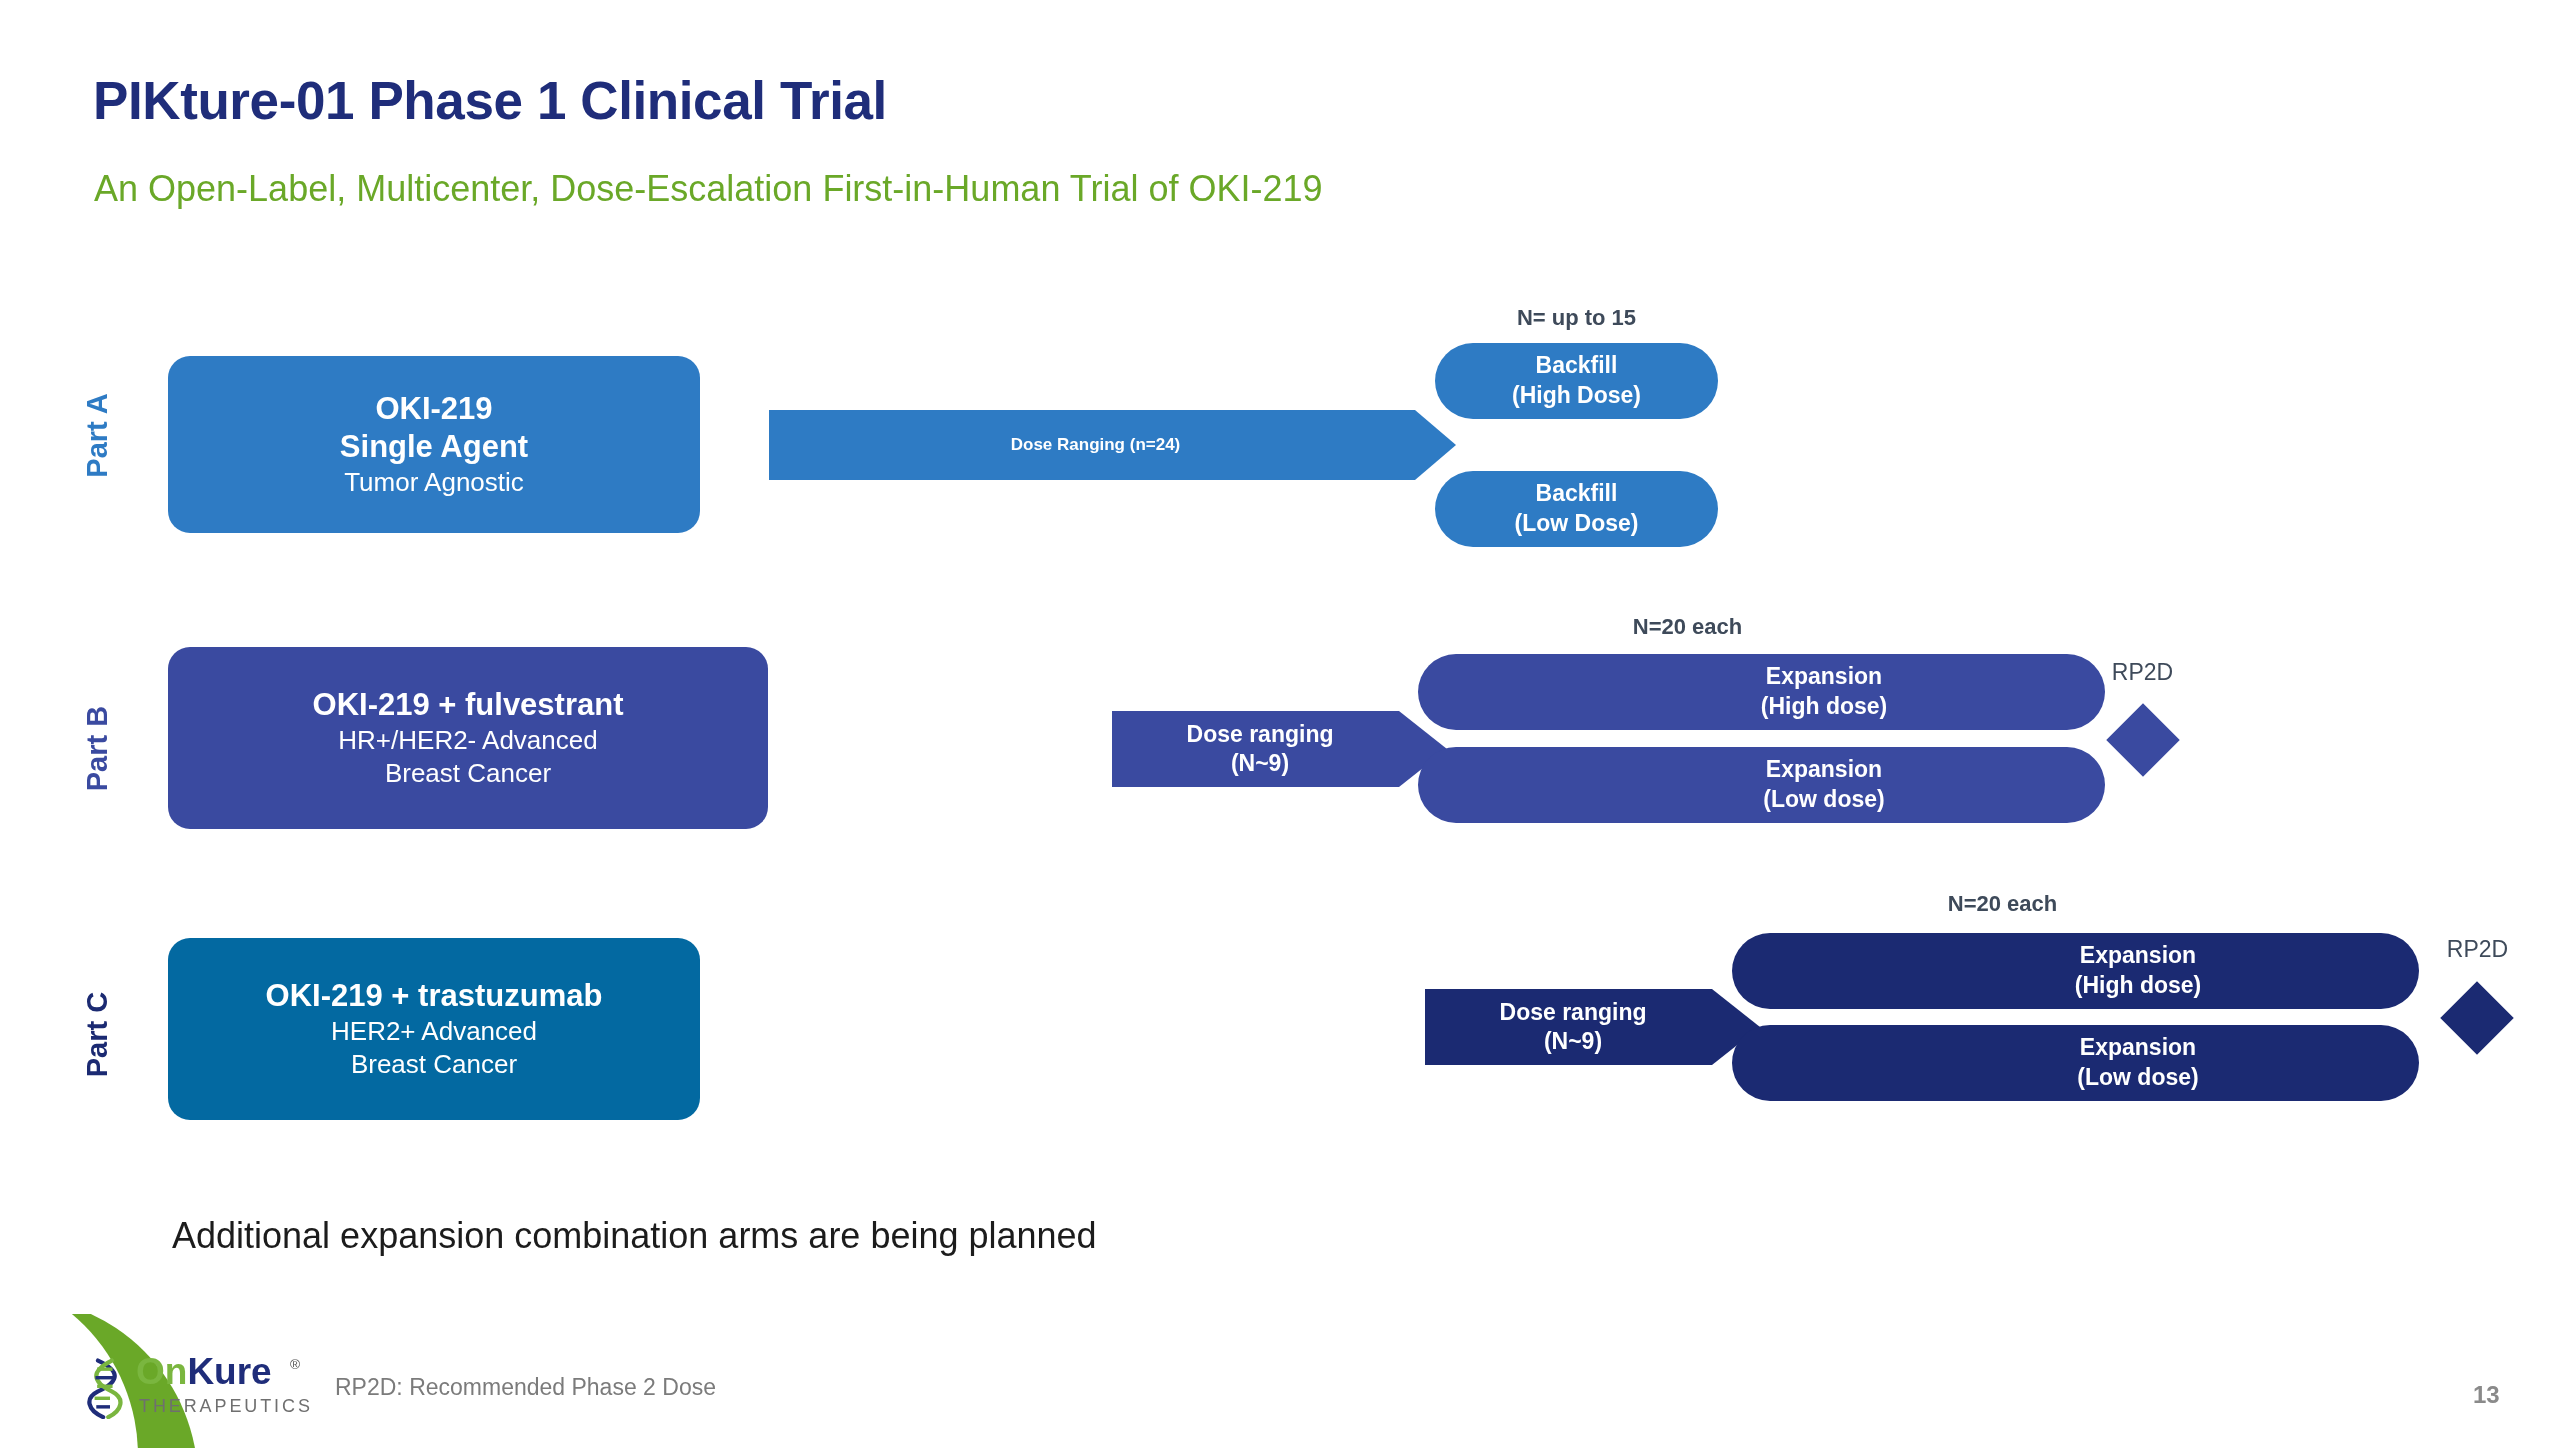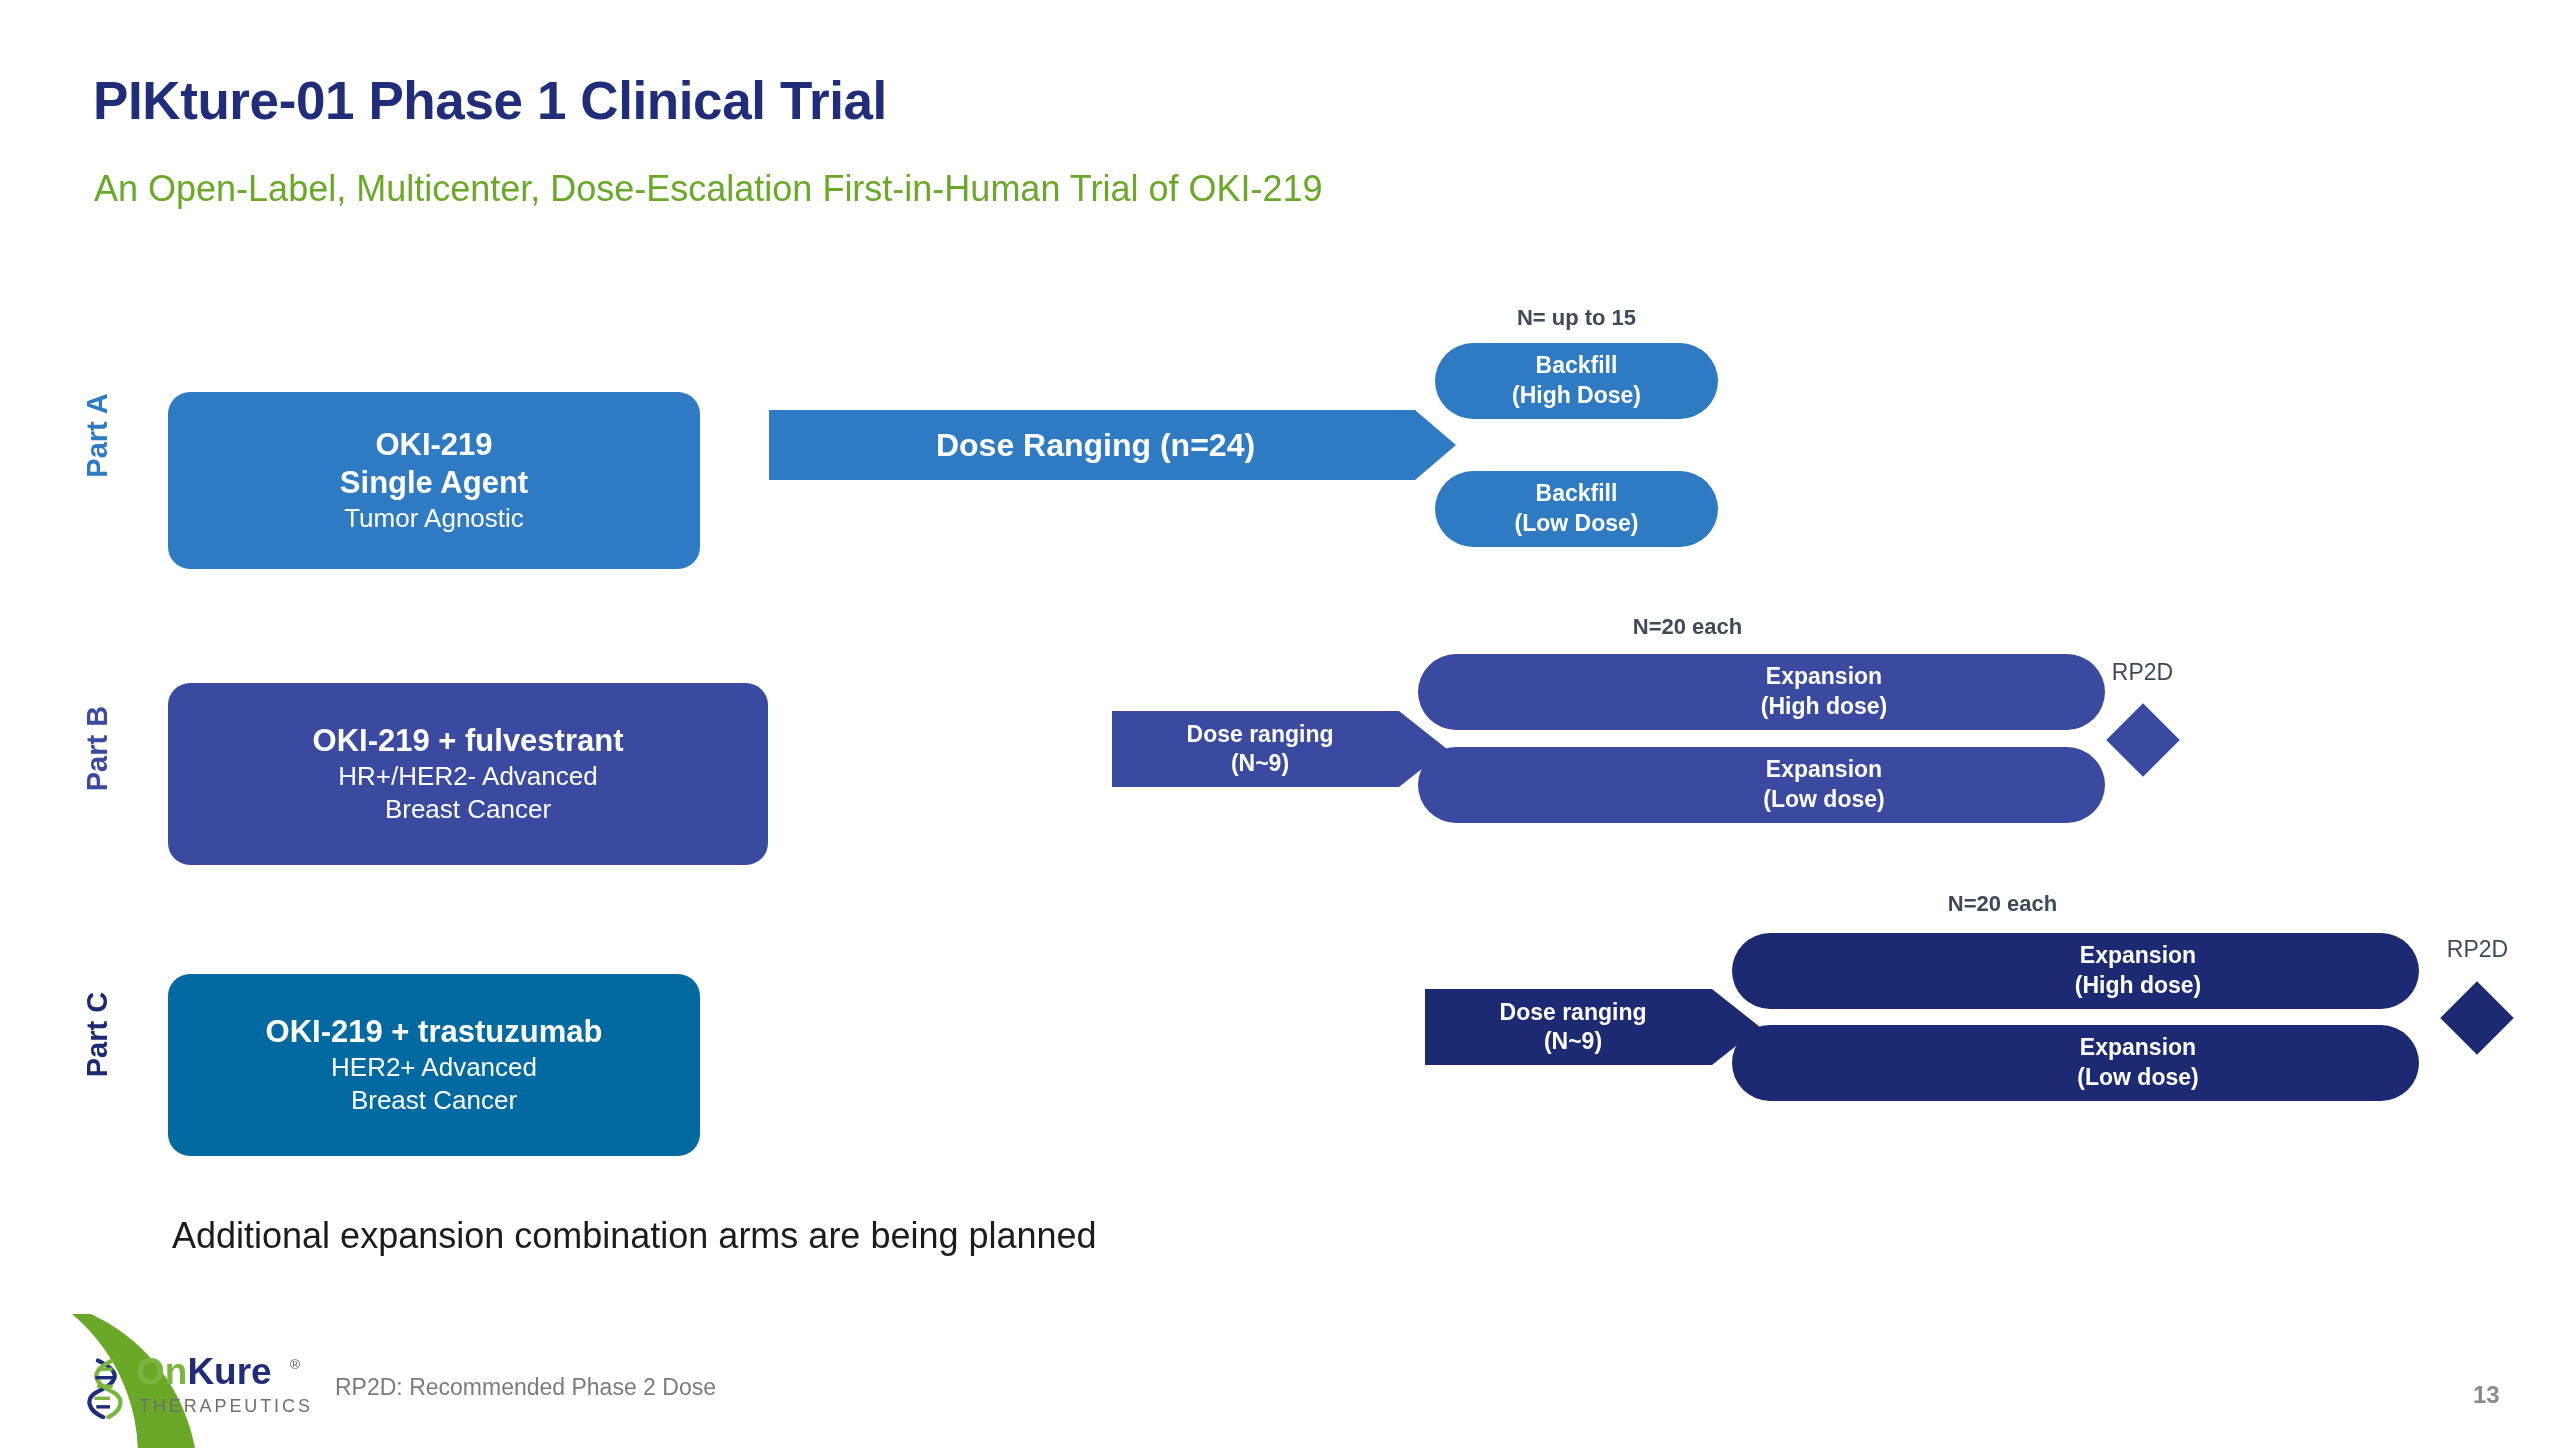--- a/index.html
+++ b/index.html
@@ -52,21 +52,20 @@
     position: absolute;
     border-radius: 22px;
     color: #ffffff;
     display: flex;
     flex-direction: column;
     align-items: center;
     justify-content: center;
     text-align: center;
     box-sizing: border-box;
     padding: 8px 12px;
-    margin-top: 36px;
   }
   .arm-title {
     font-size: 31px;
     font-weight: bold;
     line-height: 1.22;
   }
   .arm-sub {
     font-size: 26px;
     font-weight: normal;
     line-height: 1.28;
@@ -86,21 +85,21 @@
     font-size: 23px;
     font-weight: bold;
     line-height: 1.26;
     box-sizing: border-box;
   }
   #dose-arrow-a {
     left: 769px; top: 410px; width: 687px; height: 70px;
     background: #2e7bc4;
     clip-path: polygon(0 0, calc(100% - 41px) 0, 100% 50%, calc(100% - 41px) 100%, 0 100%);
     padding-right: 34px;
-    font-size: 32px;
+    font-size: 17px;
   }
   #dose-arrow-b {
     left: 1112px; top: 711px; width: 335px; height: 76px;
     background: #3a4aa0;
     clip-path: polygon(0 0, calc(100% - 48px) 0, 100% 50%, calc(100% - 48px) 100%, 0 100%);
     padding-right: 39px;
   }
   #dose-arrow-c {
     left: 1425px; top: 989px; width: 335px; height: 76px;
     background: #1b2a72;

